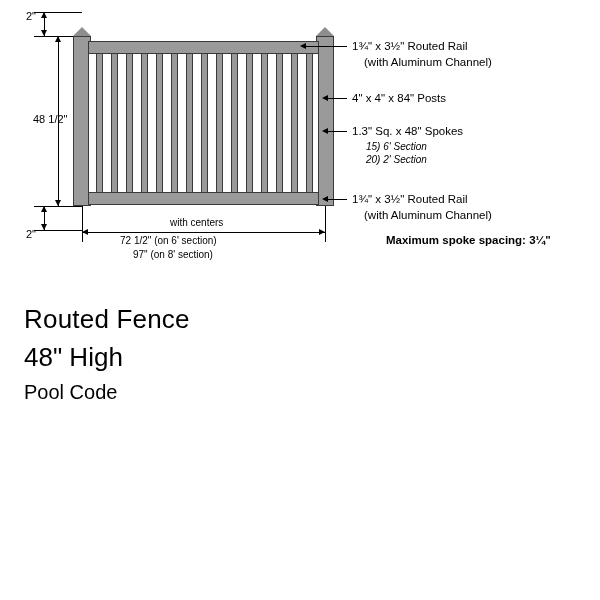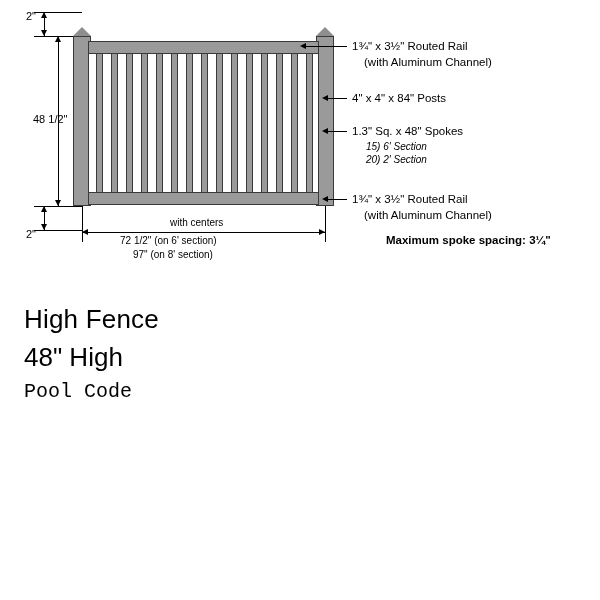--- a/index.html
+++ b/index.html
@@ -169,21 +169,20 @@
     line-height: 38px;
     letter-spacing: 0.2px;
   }
   .title-2 {
     font-size: 26px;
     line-height: 38px;
   }
   .title-3 {
     font-size: 20px;
     line-height: 32px;
-    font-family: Liberation Mono, monospace;
   }
 </style>
 </head>
 <body>
 
 <div id="canvas">
 
   <div id="fence-drawing">
 
     <div class="dimline-h" style="left:34px; top:12px; width:48px;"></div>
@@ -269,18 +268,18 @@
     <div class="callout" style="left:352px; top:192px;">
       <span>1¾" x 3½" Routed Rail</span>
       <span class="line2">(with Aluminum Channel)</span>
     </div>
 
     <div class="note-bold" style="left:386px; top:234px;">Maximum spoke spacing: 3¼"</div>
 
   </div>
 
   <div id="title-block">
-    <div class="title-1">High Fence</div>
+    <div class="title-1">Routed Fence</div>
     <div class="title-2">48" High</div>
     <div class="title-3">Pool Code</div>
   </div>
 
 </div>
 
 </body></html>

